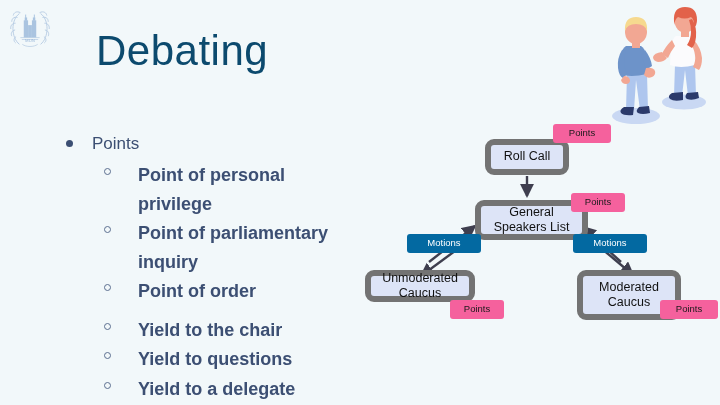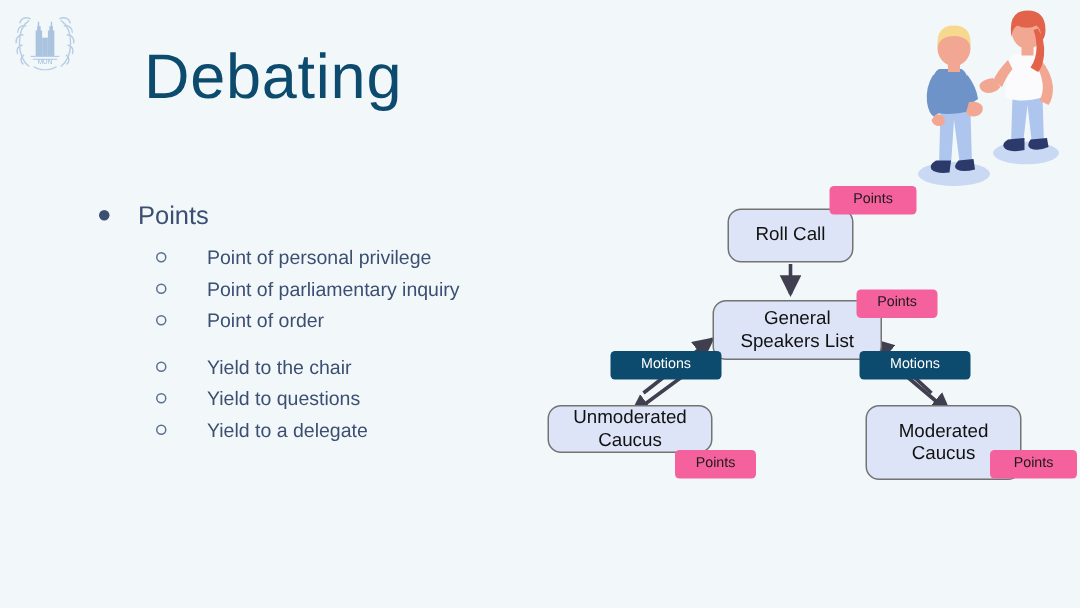--- a/index.html
+++ b/index.html
@@ -70,23 +70,24 @@
     border-radius: 50%;
     background: #3c4f73;
   }
   .sublist {
     margin: 0 0 10px 0;
     padding: 0;
   }
   .lvl2 {
     position: relative;
     padding-left: 76px;
-    font-size: 13px;
+    font-size: 18px;
     line-height: 1.62;
     color: #3c4f73;
+    font-weight: bold;
   }
   .lvl2 .ring {
     position: absolute;
     left: 42px;
     top: 7px;
     width: 5px;
     height: 5px;
     border-radius: 50%;
     border: 1px solid #5c6f90;
     background: transparent;
@@ -112,21 +113,21 @@
   .diagram svg.links {
     position: absolute;
     left: 0;
     top: 0;
     width: 375px;
     height: 230px;
   }
   .node {
     position: absolute;
     background: #dde4f7;
-    border: 1px solid #737373;
+    border: 6px solid #737373;
     border-radius: 9px;
     color: #111111;
     font-size: 12.5px;
     line-height: 1.22;
     text-align: center;
     display: flex;
     align-items: center;
     justify-content: center;
     box-sizing: border-box;
     z-index: 2;
@@ -140,21 +141,21 @@
     white-space: nowrap;
     text-align: center;
   }
   .badge-points {
     background: #f5619d;
     color: #1a1a1a;
     border-radius: 3px 3px 3px 3px;
     z-index: 3;
   }
   .badge-motions {
-    background: #0c4a6e;
+    background: #0369a1;
     color: #ffffff;
     border-radius: 3px;
     z-index: 3;
   }
 
   
   #node-rollcall   { left: 130px; top: 29px;  width: 84px;  height: 36px; }
   #node-gsl        { left: 120px; top: 90px;  width: 113px; height: 40px; }
   #node-unmod      { left: 10px;  top: 160px; width: 110px; height: 32px; }
   #node-mod        { left: 222px; top: 160px; width: 104px; height: 50px; }

